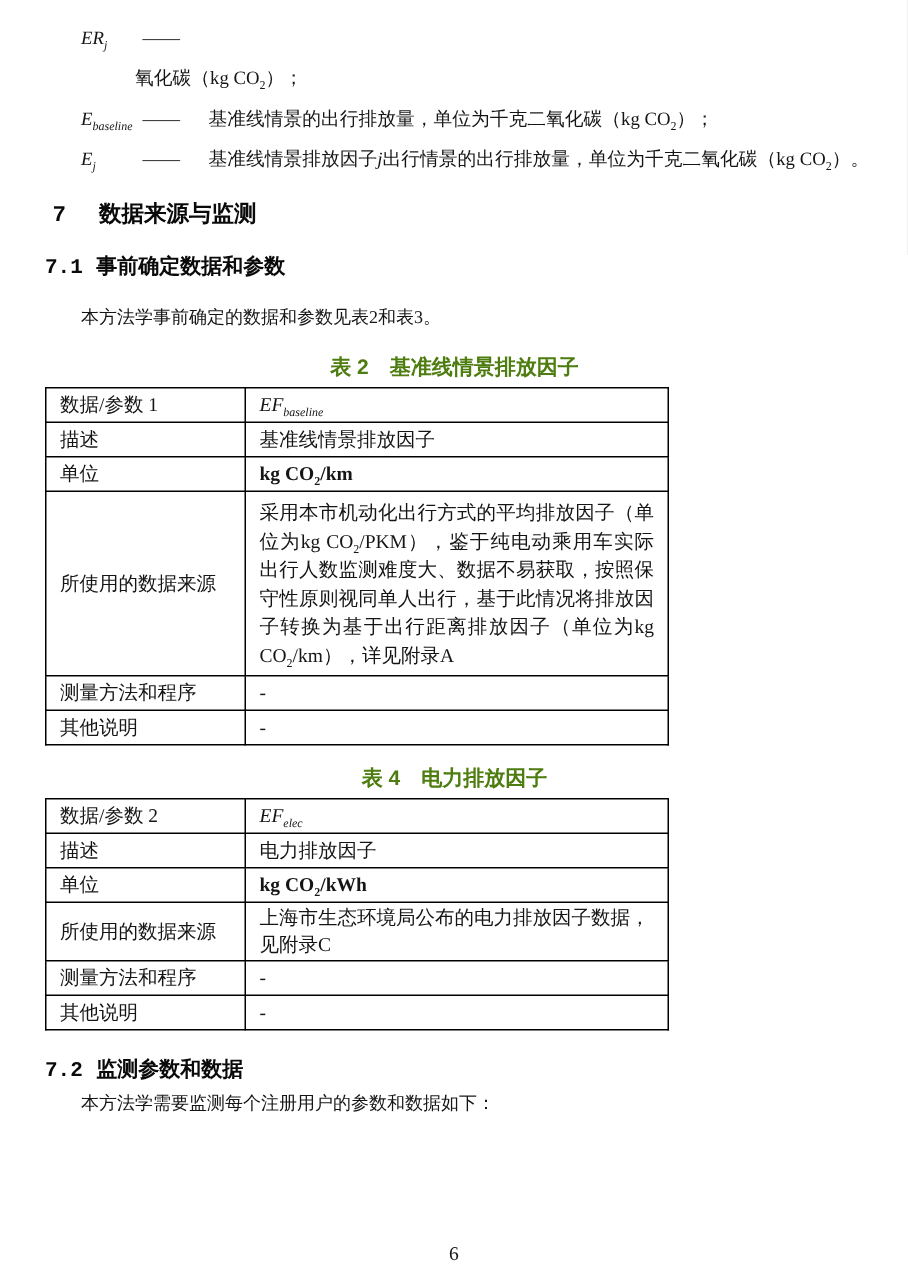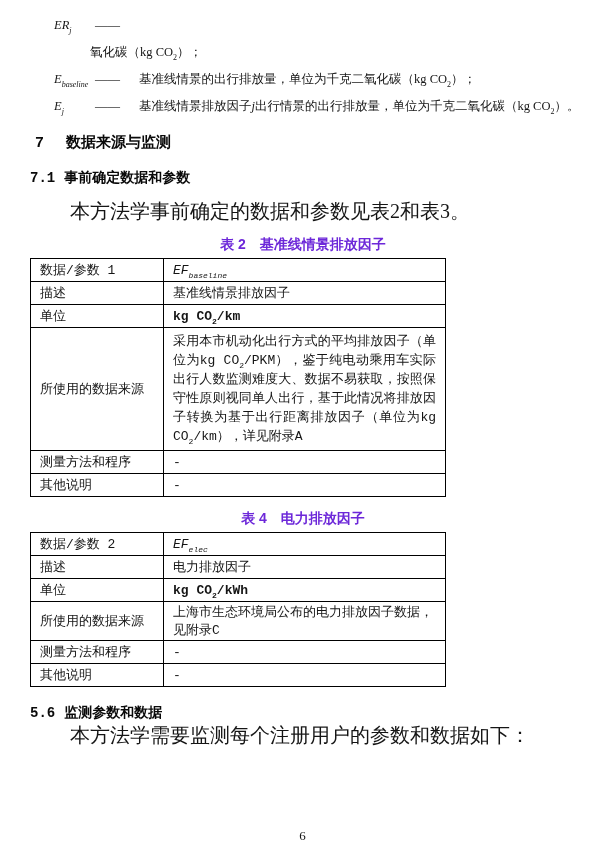--- a/index.html
+++ b/index.html
@@ -24,36 +24,35 @@
   .h-main, .h-sub {
     font-family:Liberation Mono, monospace;
     font-weight:bold; color:#0a0a0a;
   }
   .h-main { font-size:15px; margin-top:13px; padding-left:5px; }
   .h-main .num { margin-right:22px; }
   .h-sub { font-size:14px; margin-top:17px; }
   .h-sub .num { margin-right:9px; }
 
   
-  .para { font-size:20px; line-height:27px; text-align:justify; margin-top:11px; }
+  .para { font-size:12px; line-height:27px; text-align:justify; margin-top:11px; }
   .indent { text-indent:2em; }
 
   
   .caption {
     font-family:"Liberation Sans","DejaVu Sans",sans-serif;
     font-weight:bold; font-size:14px; text-align:center; margin-top:11px;
-    color:#6d28d9;
+    color:#4d7c0f;
   }
   .caption .cap-label { margin-right:14px; }
 
   
   table.param-table {
     width:416px; border-collapse:collapse; margin-top:4px;
     border:1.5px solid #000;
-    font-family:Liberation Mono, monospace;
   }
   table.param-table td {
     border:1px solid #000; font-size:13px; vertical-align:middle;
     padding:1px 9px; height:23px; color:#151515;
   }
   td.lbl { width:133px; }
   td.val i.ef { font-style:italic; }
   td.val .unit { font-weight:bold; }
   td.val.long { line-height:19px; padding:4px 9px; text-align:justify; }
 
@@ -146,18 +145,18 @@
       <td class="lbl">测量方法和程序</td>
       <td class="val">-</td>
     </tr>
     <tr>
       <td class="lbl">其他说明</td>
       <td class="val">-</td>
     </tr>
   </tbody>
     </table>
 
-  <div class="h-sub"><span class="num">5.6</span><span>监测参数和数据</span></div>
+  <div class="h-sub"><span class="num">7.2</span><span>监测参数和数据</span></div>
   <p class="para indent" style="margin-top:0;">本方法学需要监测每个注册用户的参数和数据如下：</p>
 
   <div class="pageno">6</div>
 
 </div>
 
 </body></html>

